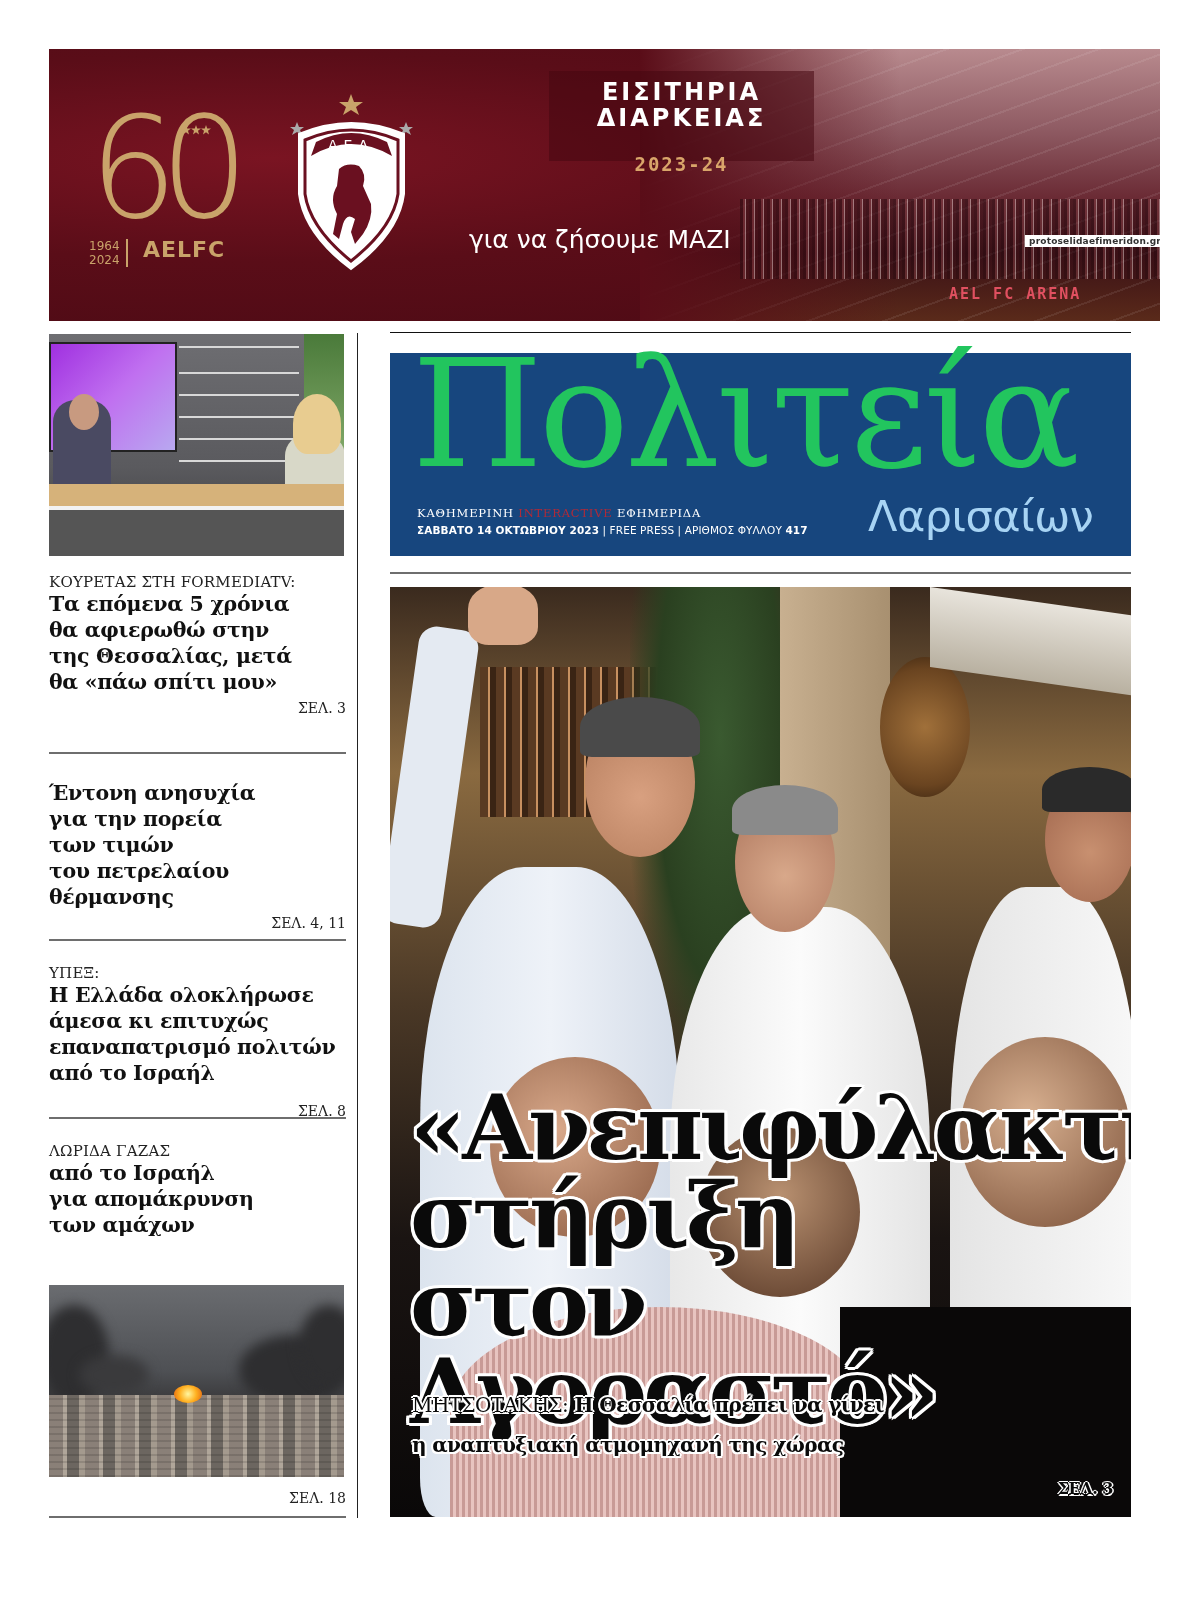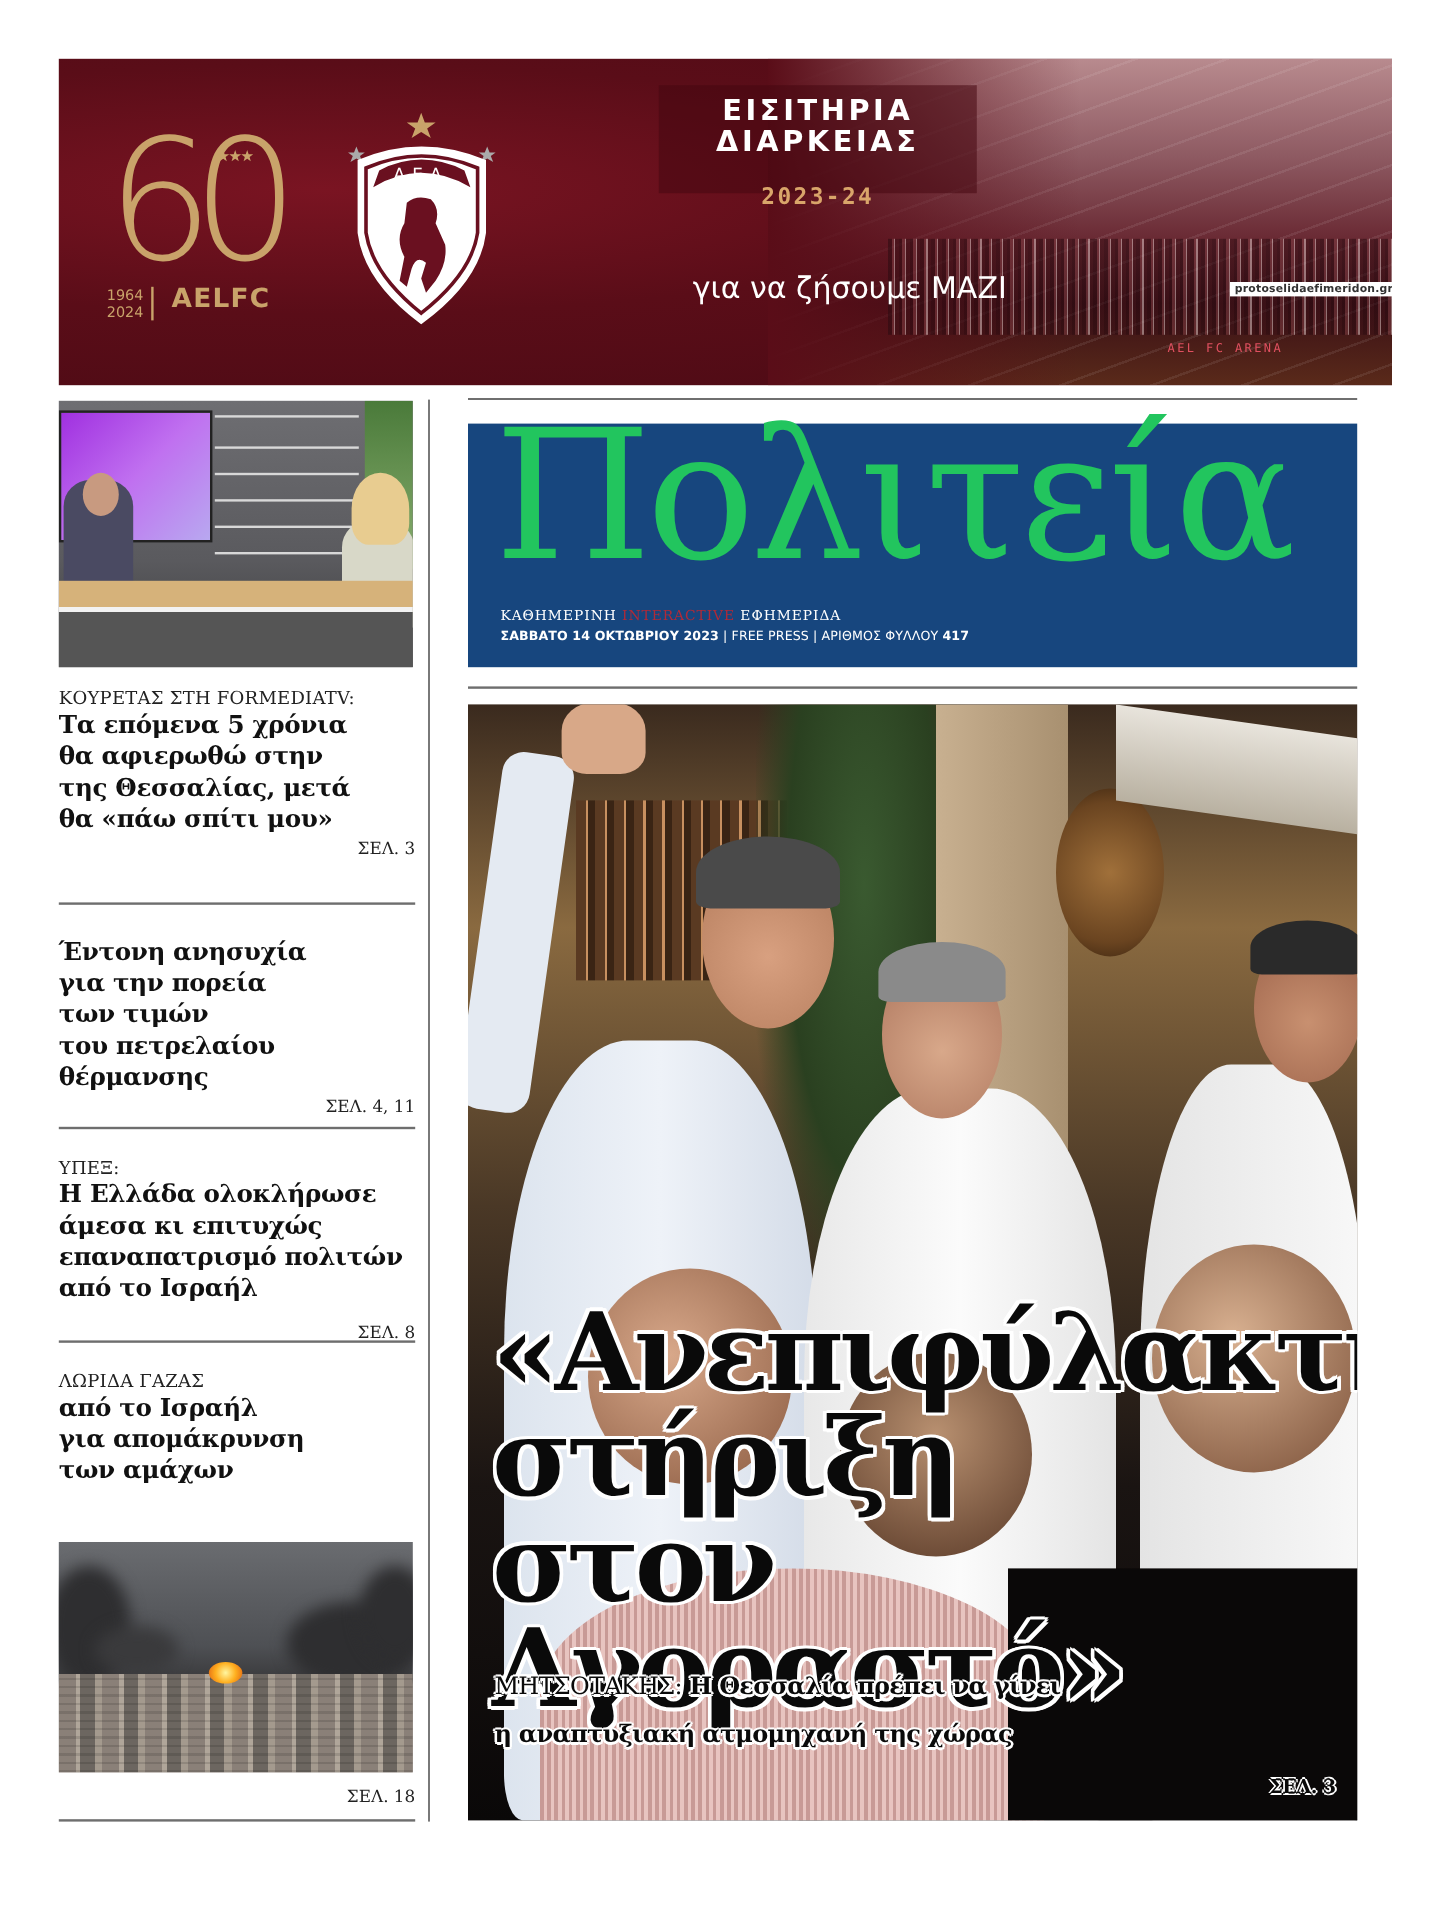--- a/index.html
+++ b/index.html
@@ -24,24 +24,24 @@
   .logo60 .years{position:absolute;left:0;top:140px;font-family:"DejaVu Sans",sans-serif;font-size:12px;
       color:#c9a36a;line-height:14px;border-right:2px solid #c9a36a;padding-right:6px}
   .logo60 .aelfc{position:absolute;left:54px;top:138px;font-family:"DejaVu Sans",sans-serif;font-size:22px;
       color:#c9a36a;font-weight:bold;letter-spacing:1px}
   .crest{position:absolute;left:240px;top:45px;width:125px;height:180px}
   .ticket-box{position:absolute;left:500px;top:22px;width:265px;height:90px;background:rgba(70,8,16,.55)}
   .ticket-title{position:absolute;left:500px;top:30px;width:265px;text-align:center;
       font-family:"DejaVu Sans",sans-serif;font-size:24px;font-weight:bold;color:#fff;letter-spacing:3px;line-height:26px}
   .ticket-year{position:absolute;left:500px;top:104px;width:265px;text-align:center;
       font-family:"DejaVu Sans Mono",monospace;font-size:19px;font-weight:bold;color:#d9a56a;letter-spacing:2px}
-  .ad-slogan{position:absolute;left:420px;top:172px;width:370px;text-align:right;
+  .ad-slogan{position:absolute;left:420px;top:172px;width:370px;text-align:left;
       font-family:"DejaVu Sans",sans-serif;font-size:25px;color:#fff;line-height:38px}
-  .ad-arena{position:absolute;left:924px;top:236px;font-family:"DejaVu Sans Mono",monospace;font-size:10px;
-      font-weight:normal;color:#e05060;letter-spacing:2px}
+  .ad-arena{position:absolute;left:900px;top:236px;font-family:"DejaVu Sans Mono",monospace;font-size:15px;
+      font-weight:bold;color:#e05060;letter-spacing:2px}
   .watermark{position:absolute;left:976px;top:186px;background:#fff;color:#333;padding:1px 4px;
       font-family:"DejaVu Sans",sans-serif;font-size:9px;font-weight:bold;letter-spacing:.2px}
 
   
   .vrule{position:absolute;left:357px;top:333px;width:1px;height:1185px;background:#222}
   .side{position:absolute;left:49px;width:297px}
   .photo-tv{position:absolute;left:49px;top:334px;width:295px;height:222px;overflow:hidden;
       background:linear-gradient(180deg,#6e6e72 0%,#5a5a5e 60%,#3a3a3a 100%)}
   .photo-tv .screen{position:absolute;left:0;top:8px;width:128px;height:110px;
       background:linear-gradient(135deg,#a030e0 0%,#c070f0 50%,#b8a8f0 100%);border:2px solid #222}
@@ -232,20 +232,21 @@
   <div class="smoke" style="left:250px;top:20px;width:60px;height:80px"></div>
   <div class="city"></div>
   <div class="fire"></div>
 </div>
 <div class="side pageref" style="top:1489px">ΣΕΛ. 18</div>
 <div class="hrule" style="top:1516px"></div>
 
 <div class="mast-top"></div>
 <div class="mast">
   <div class="mast-title">Πολιτεία</div>
+  <div class="mast-sub">Λαρισαίων</div>
   <div class="mast-tag">
     <span>ΚΑΘΗΜΕΡΙΝΗ </span><span class="accent">INTERACTIVE</span><span> ΕΦΗΜΕΡΙΔΑ</span>
   </div>
   <div class="mast-info">
     <b>ΣΑΒΒΑΤΟ 14 ΟΚΤΩΒΡΙΟΥ 2023</b><span> | FREE PRESS | ΑΡΙΘΜΟΣ ΦΥΛΛΟΥ </span><b>417</b>
   </div>
 </div>
 <div class="mast-bottom"></div>
 
 <div class="main-photo">

